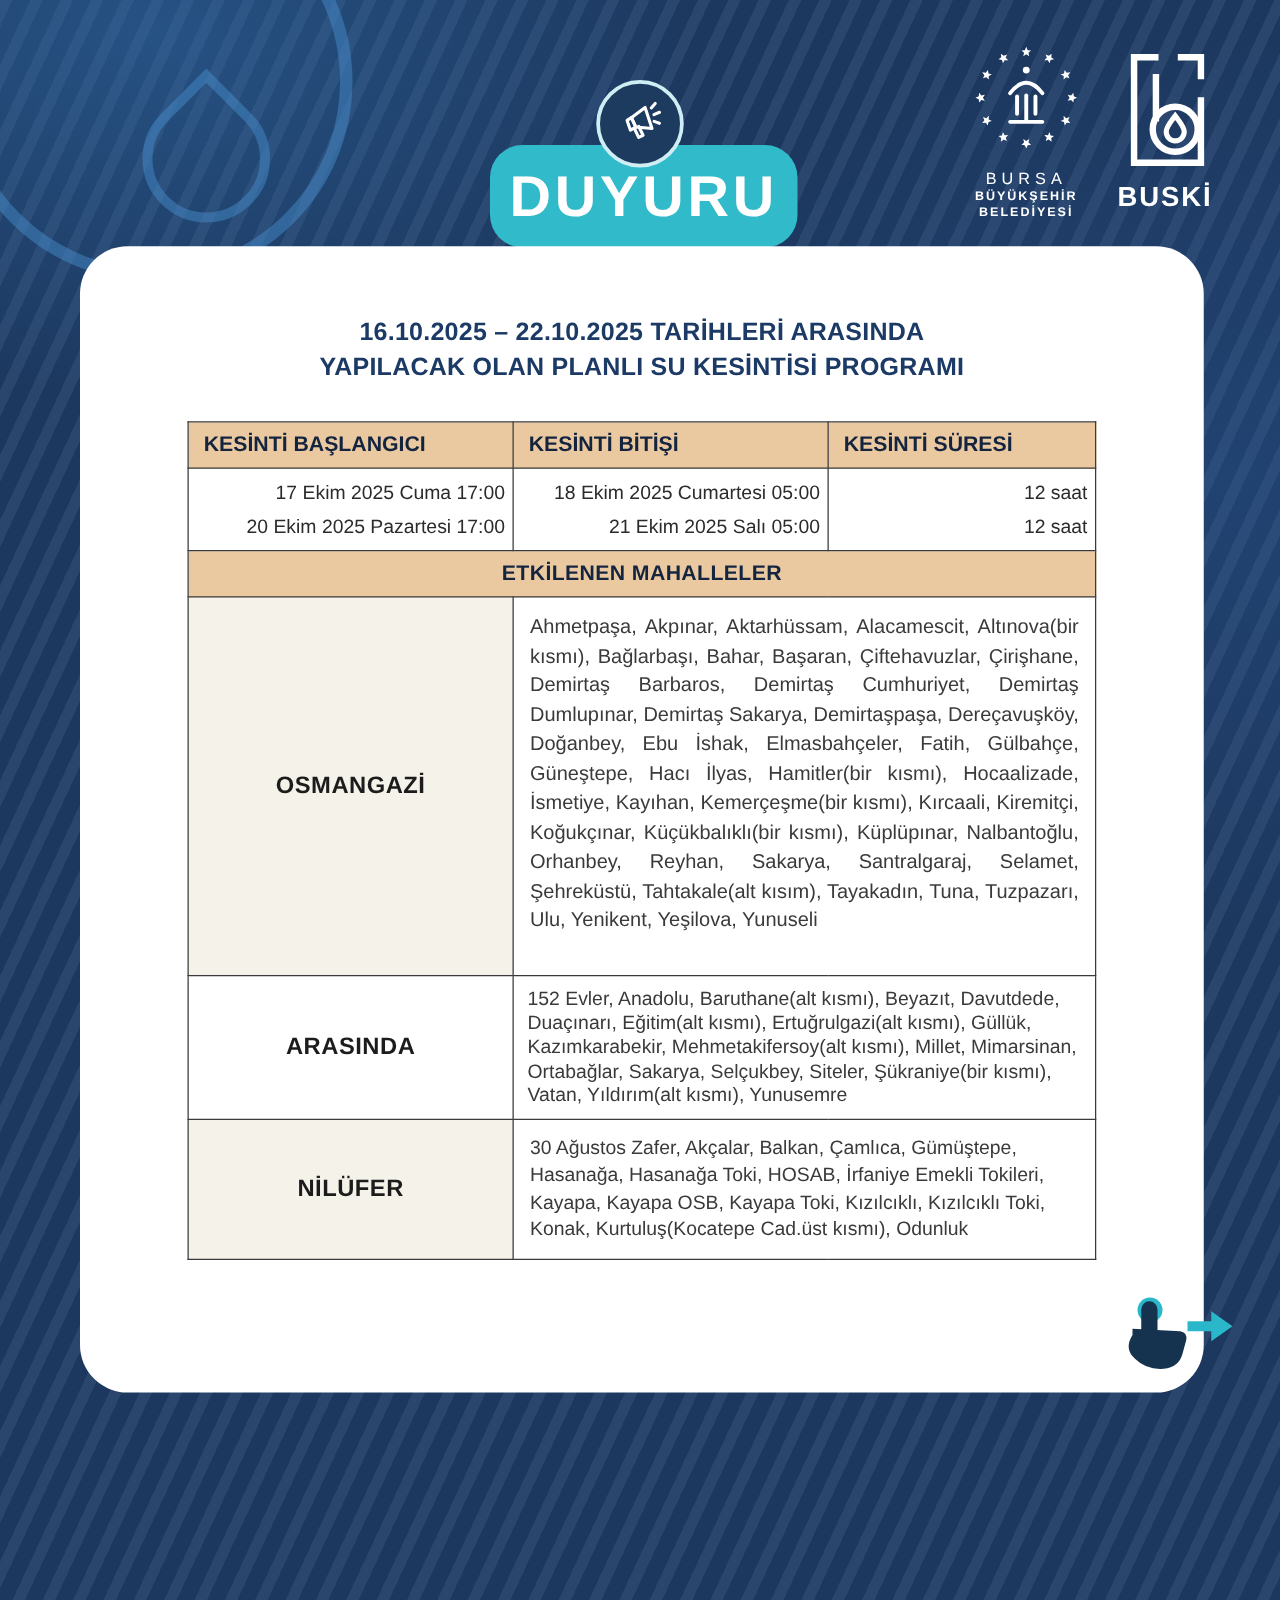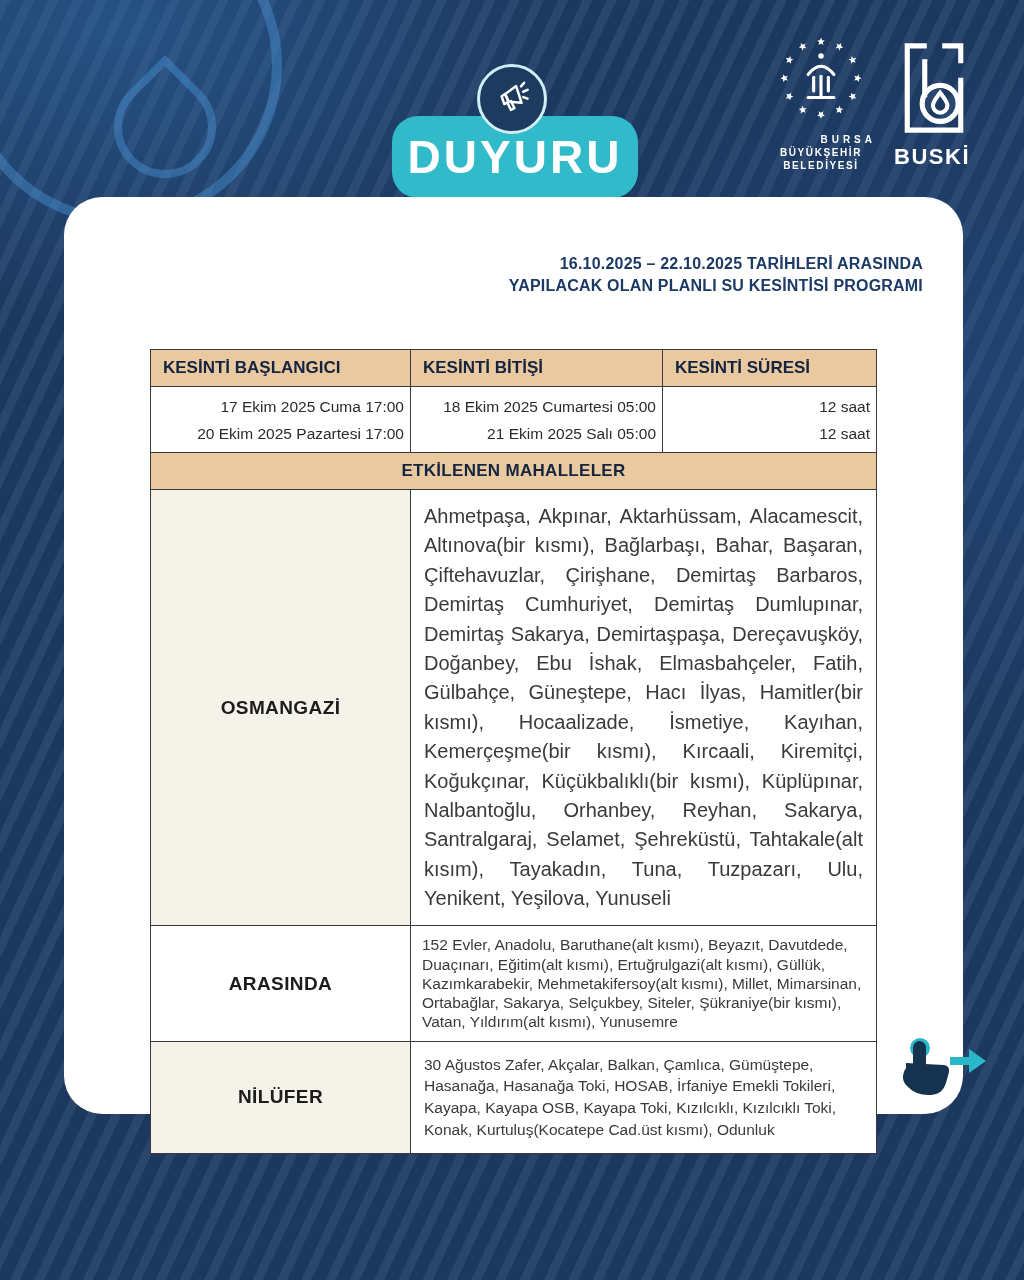--- a/index.html
+++ b/index.html
@@ -17,41 +17,41 @@
 
   
   .badge{position:absolute;left:392px;top:116px;width:246px;height:82px;background:#31bac9;
     border-radius:26px;display:flex;align-items:center;justify-content:center;}
   .badge span{color:#fff;font-size:46px;font-weight:800;letter-spacing:3px;}
   .mega-circle{position:absolute;left:477px;top:64px;width:64px;height:64px;border-radius:50%;
     background:#1d3a5f;border:3px solid #cfeef4;display:flex;align-items:center;justify-content:center;z-index:3;}
 
   
   .logo-bursa{position:absolute;left:766px;top:34px;width:110px;text-align:center;color:#fff;}
-  .logo-bursa .l1{font-size:10px;font-weight:700;letter-spacing:4px;margin-top:4px;text-align:right;}
+  .logo-bursa .l1{font-size:13px;font-weight:400;letter-spacing:4px;margin-top:4px;}
   .logo-bursa .l2,.logo-bursa .l3{font-size:10px;font-weight:800;letter-spacing:1.6px;margin-top:2px;}
   .logo-buski{position:absolute;left:894px;top:40px;width:76px;text-align:right;color:#fff;}
   .logo-buski .l1{font-size:22px;font-weight:800;letter-spacing:1.5px;margin-top:4px;}
 
   
   .card{position:absolute;left:64px;top:197px;width:899px;height:917px;background:#fff;border-radius:38px;}
-  .card h1{margin:56px 40px 0;text-align:right;color:#1c3a66;font-size:16px;line-height:1.38;
+  .card h1{margin:56px 40px 0;text-align:center;color:#1c3a66;font-size:20px;line-height:1.38;
     font-weight:800;letter-spacing:.2px;}
 
-  table.sched{position:absolute;left:86px;top:152px;width:726px;border-collapse:collapse;table-layout:fixed;border-radius:29px;}
+  table.sched{position:absolute;left:86px;top:140px;width:726px;border-collapse:collapse;table-layout:fixed;border-radius:29px;}
   .sched th,.sched td{border:1.5px solid #3a3a3a;vertical-align:middle;box-sizing:border-box;}
   .sched th{background:#eac9a1;height:37px;text-align:left;padding:0 0 0 12px;
     color:#14243f;font-size:17px;font-weight:800;}
   .sched td.date{height:66px;padding:4px 6px 4px 11px;font-size:15.5px;color:#2b2b2b;background:#fff;}
   .sched td.date div{line-height:27px;white-space:nowrap;overflow:hidden;text-align:right;}
   .sched td.band{background:#eac9a1;height:37px;text-align:center;color:#15253f;
     font-size:17px;font-weight:800;letter-spacing:.3px;}
   .sched td.dname{text-align:center;font-size:19px;font-weight:800;color:#1c1c1c;letter-spacing:.4px;background:#f5f2e9;}
   .sched td.dname.white{background:#fff;}
-  .sched td.dlist{background:#fff;color:#3a3a3a;padding:12px 13px;font-size:20px;line-height:1.47;}
+  .sched td.dlist{background:#fff;color:#3a3a3a;padding:12px 13px;font-size:16px;line-height:1.47;}
   .sched tr.r-osm td.dlist{text-align:justify;height:303px;vertical-align:top;}
   .sched tr.r-yil td.dlist{height:113px;font-size:15.5px;line-height:1.24;padding:9px 11px;}
   .sched tr.r-nil td.dlist{height:112px;font-size:15.5px;line-height:1.4;}
 
   .hand{position:absolute;left:894px;top:1034px;width:100px;height:74px;}
 </style>
 </head>
 <body>
 
 <div class="screen">

